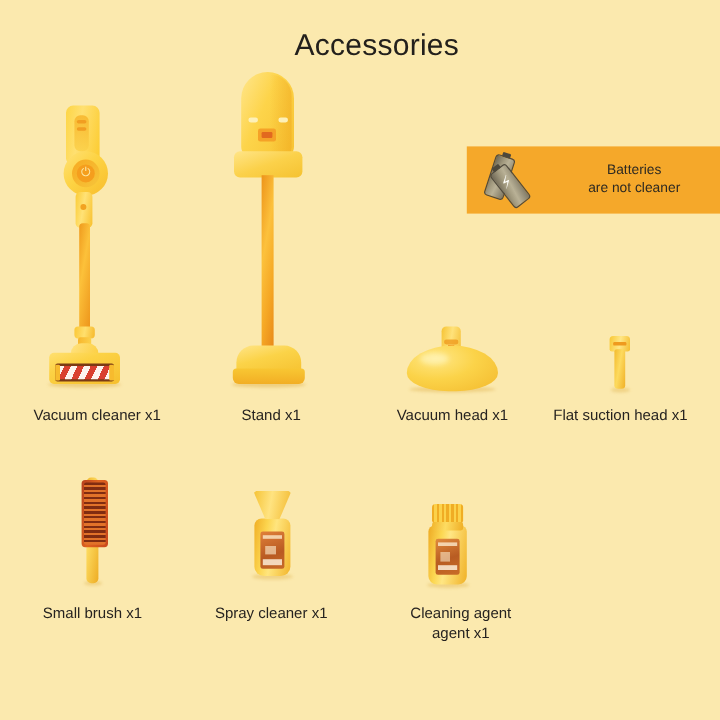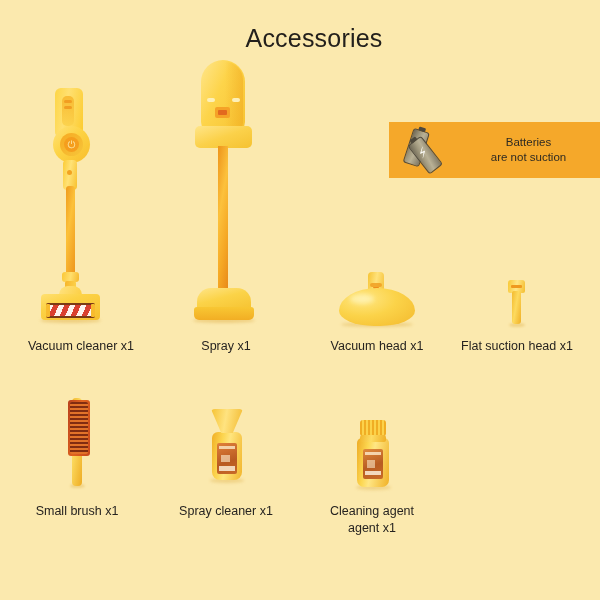--- a/index.html
+++ b/index.html
@@ -324,21 +324,21 @@
         <div class="bolt">⚡</div>
       </div>
       <div class="batt batt2">
         <div class="cap"></div>
         <div class="body"></div>
         <div class="bolt">⚡</div>
       </div>
     </div>
     <div class="banner-text">
       <span>Batteries</span>
-      <span>are not suction</span>
+      <span>are not cleaner</span>
     </div>
   </div>
 
   <div class="item">
     <div class="sh vac-shadow"></div>
     <div class="sh vac-bin"></div>
     <div class="sh vac-bin-in"></div>
     <div class="sh vac-bin-slot"></div>
     <div class="sh vac-bin-slot2"></div>
     <div class="sh vac-motor"></div>
@@ -363,21 +363,21 @@
     <div class="sh st-cradle"></div>
     <div class="sh st-cradle-shade"></div>
     <div class="sh st-hook-l"></div>
     <div class="sh st-hook-r"></div>
     <div class="sh st-port"></div>
     <div class="sh st-port-in"></div>
     <div class="sh st-collar"></div>
     <div class="sh st-pole"></div>
     <div class="sh st-base-top"></div>
     <div class="sh st-base-bot"></div>
-    <div class="item-label" style="left:126px;top:338px;">Spray x1</div>
+    <div class="item-label" style="left:126px;top:338px;">Stand x1</div>
   </div>
 
   <div class="item">
     <div class="sh su-shadow"></div>
     <div class="sh su-neck"></div>
     <div class="sh su-neck-ring"></div>
     <div class="sh su-neck-v"></div>
     <div class="sh su-dome"></div>
     <div class="sh su-gloss"></div>
     <div class="item-label" style="left:277px;top:338px;">Vacuum head x1</div>
@@ -412,19 +412,19 @@
 
   <div class="item">
     <div class="sh cl-shadow"></div>
     <div class="sh cl-body"></div>
     <div class="sh cl-shoulder"></div>
     <div class="sh cl-cap"></div>
     <div class="sh cl-label"></div>
     <div class="sh cl-label-l1"></div>
     <div class="sh cl-label-l2"></div>
     <div class="sh cl-label-l3"></div>
-    <div class="item-label" style="left:272px;top:503px;">
+    <div class="item-label" style="left:284px;top:503px;">
       <span>Cleaning agent</span><br>
       <span>agent x1</span>
     </div>
   </div>
 
 </div>
 
 </body></html>

